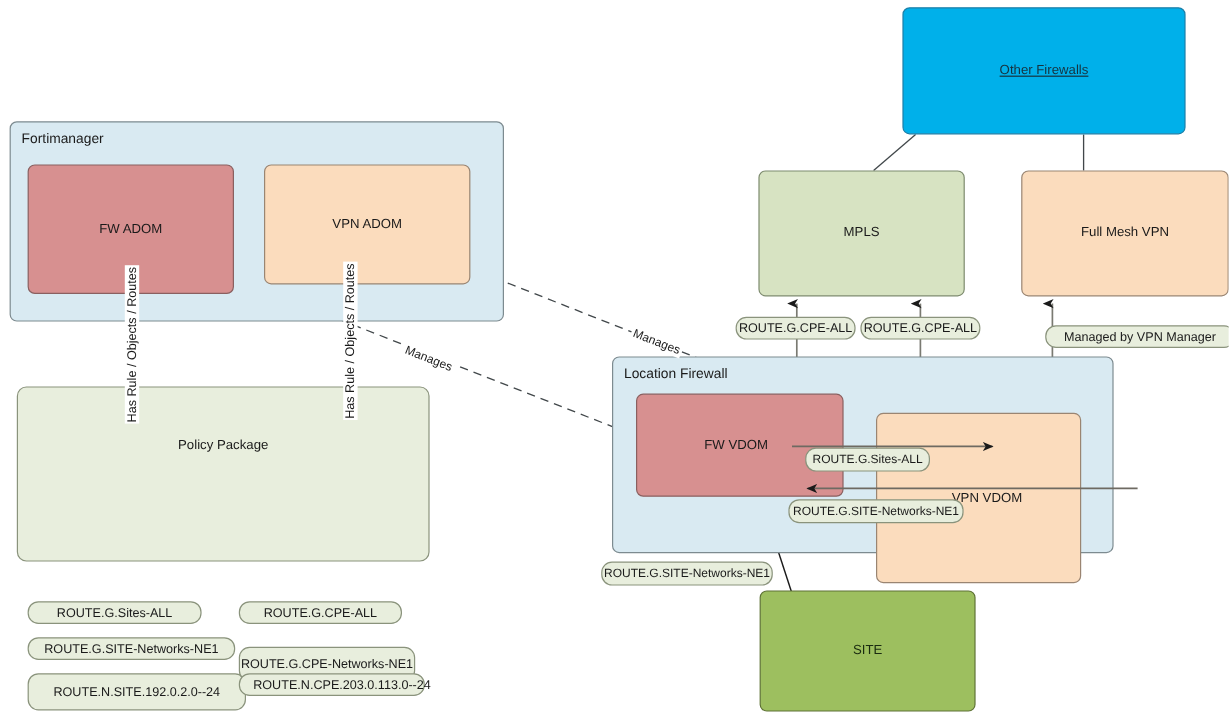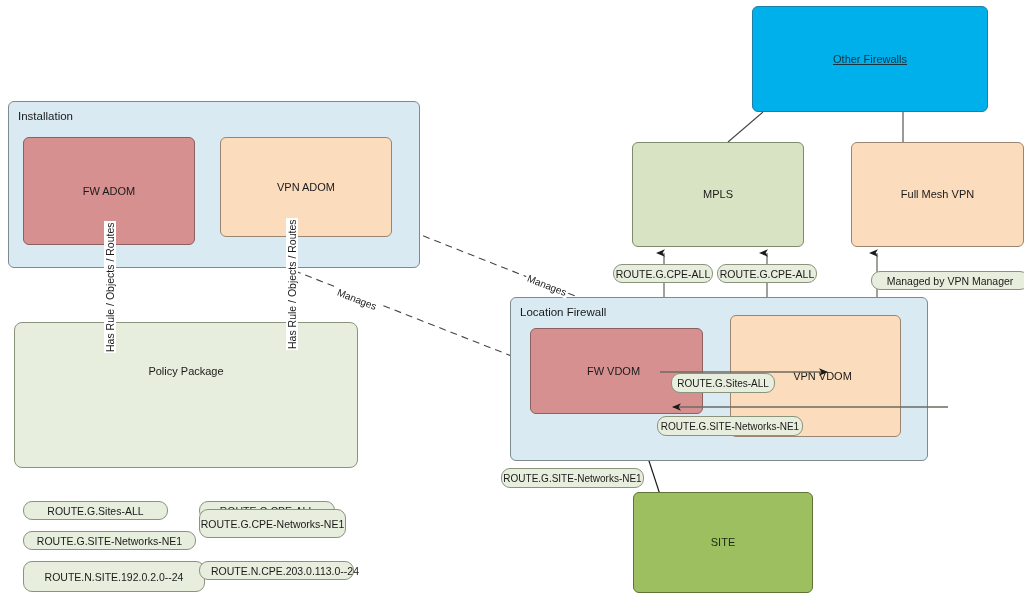--- a/index.html
+++ b/index.html
@@ -165,21 +165,21 @@
     <path d="M664,330 L664,253" stroke="#7a7a72" stroke-width="1.4" fill="none" marker-end="url(#arrowUp)"></path>
 
     <path d="M767,320 L767,253" stroke="#7a7a72" stroke-width="1.4" fill="none" marker-end="url(#arrowUp)"></path>
 
     <path d="M877,320 L877,253" stroke="#7a7a72" stroke-width="1.4" fill="none" marker-end="url(#arrowUp)"></path>
 
     <path d="M633,412 L668,519" stroke="#1a1a1a" stroke-width="1.2" fill="none" marker-end="url(#arrowGen)"></path>
   </svg>
 
   <div class="node container-node fill-fmg" style="left:8px; top:101px; width:412px; height:167px;">
-    <span class="container-label">Installation</span>
+    <span class="container-label">Fortimanager</span>
   </div>
 
   <div class="node fill-peach" style="left:220px; top:137px; width:172px; height:100px;">
     <span class="node-label">VPN ADOM</span>
   </div>
 
   <div class="node fill-rose" style="left:23px; top:137px; width:172px; height:108px;">
     <span class="node-label">FW ADOM</span>
   </div>
 
@@ -193,21 +193,21 @@
   <div class="chip" style="left:23px; top:531px; width:173px; height:19px;">
     <span>ROUTE.G.SITE-Networks-NE1</span>
   </div>
   <div class="chip" style="left:23px; top:561px; width:182px; height:31px;">
     <span>ROUTE.N.SITE.192.0.2.0--24</span>
   </div>
 
   <div class="chip" style="left:199px; top:501px; width:136px; height:19px;">
     <span>ROUTE.G.CPE-ALL</span>
   </div>
-  <div class="chip" style="left:199px; top:509px; width:147px; height:29px;">
+  <div class="chip" style="left:199px; top:539px; width:147px; height:29px;">
     <span>ROUTE.G.CPE-Networks-NE1</span>
   </div>
   <div class="chip" style="left:199px; top:561px; width:155px; height:19px;padding-left:24px;">
     <span>ROUTE.N.CPE.203.0.113.0--24</span>
   </div>
 
   <div class="node fill-cyan" style="left:752px; top:6px; width:236px; height:106px; color:#16333f;text-decoration:underline;">
     <span class="node-label">Other Firewalls</span>
   </div>
 
@@ -230,21 +230,21 @@
   </div>
 
   <div class="node container-node fill-fmg" style="left:510px; top:297px; width:418px; height:164px;">
     <span class="container-label">Location Firewall</span>
   </div>
 
   <div class="node fill-rose" style="left:530px; top:328px; width:173px; height:86px;">
     <span class="node-label" style="margin-left:-6px;">FW VDOM</span>
   </div>
 
-  <div class="node fill-peach" style="left:730px; top:315px; width:171px; height:122px;">
+  <div class="node fill-peach" style="left:730px; top:344px; width:171px; height:142px;">
     <span class="node-label" style="margin-left:14px;">VPN VDOM</span>
   </div>
 
   <svg class="layer edges-top" viewBox="0 0 1024 602" xmlns="http://www.w3.org/2000/svg">
     <defs>
       <marker id="arrowR" markerWidth="9" markerHeight="9" refX="8" refY="4.5" orient="auto" markerUnits="userSpaceOnUse">
         <path d="M9,4.5 L0,8.3 L2.4,4.5 L0,0.7 Z" fill="#1a1a1a"></path>
       </marker>
       <marker id="arrowL" markerWidth="9" markerHeight="9" refX="8" refY="4.5" orient="auto" markerUnits="userSpaceOnUse">
         <path d="M9,4.5 L0,8.3 L2.4,4.5 L0,0.7 Z" fill="#1a1a1a"></path>

